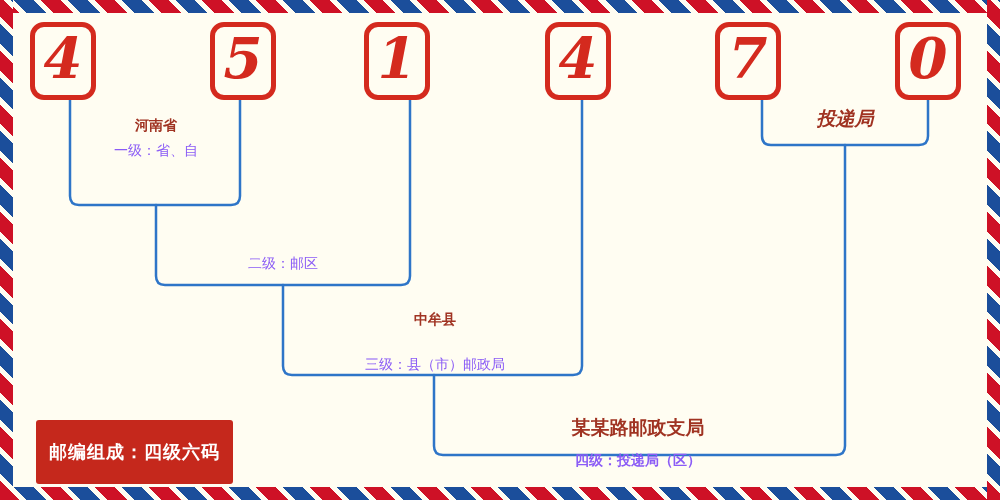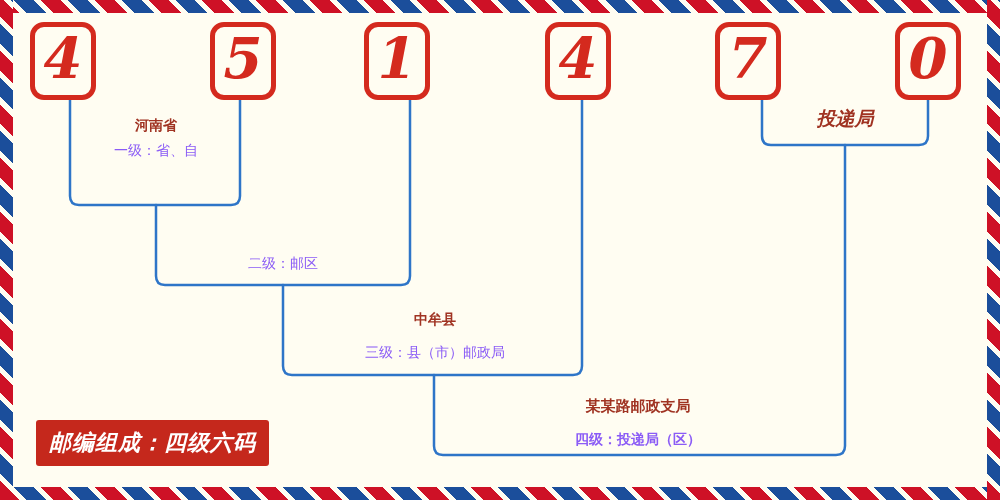--- a/index.html
+++ b/index.html
@@ -33,31 +33,31 @@
 
   svg.lines{position:absolute;left:0;top:0;pointer-events:none;}
 
   
   .lbl{position:absolute;transform:translateX(-50%);text-align:center;white-space:nowrap;}
   .place{font-weight:bold;font-size:14px;color:#a03322;line-height:27px;}
   .level{font-size:14px;color:#8b5cf6;line-height:23px;}
   .lvl1{left:156px;top:112px;}
   .lvl2{left:283px;top:252px;}
   .lvl3{left:435px;top:306px;}
-  .lvl3 .level{margin-top:8px;}
+  .lvl3 .level{margin-top:20px;}
   .delivery{left:845px;top:106px;font-weight:bold;font-size:19px;color:#a03322;font-style:italic;}
   .lvl4{left:638px;top:394px;}
-  .lvl4 .branch{font-weight:bold;font-size:15px;color:#a03322;line-height:24px;}
+  .lvl4 .branch{font-weight:bold;font-size:19px;color:#a03322;line-height:24px;margin-top:21px;}
   .lvl4 .level{margin-top:10px;font-weight:bold;}
 
   .badge{
     position:absolute;left:36px;top:420px;
     background:#c5281c;color:#ffffff;
-    font-size:22px;font-weight:bold;letter-spacing:1px;
-    padding:8px 13px;border-radius:3px;font-style:italic;
+    font-size:18px;font-weight:bold;letter-spacing:1px;
+    padding:20px 13px;border-radius:3px;
   }
 </style>
 </head>
 <body>
 
 <div class="canvas">
 
   <div class="stripe top"></div>
   <div class="stripe bottom"></div>
   <div class="stripe left"></div>

